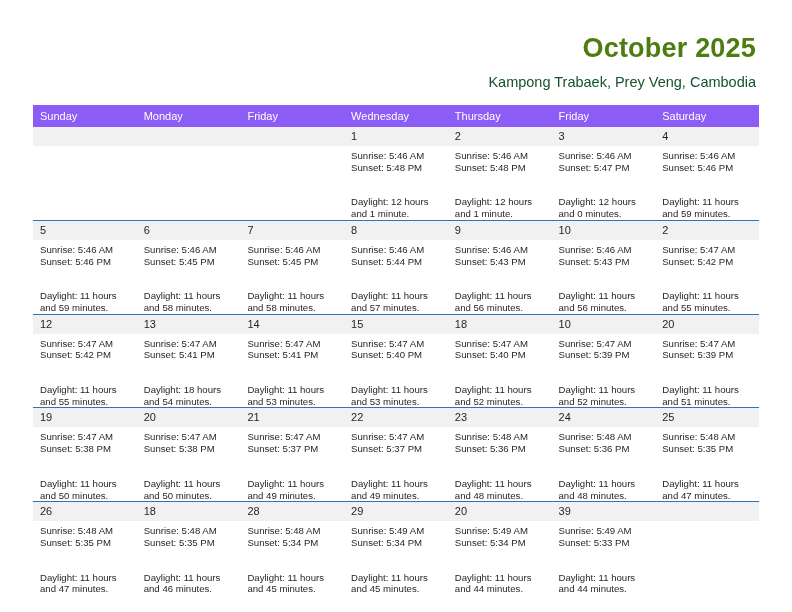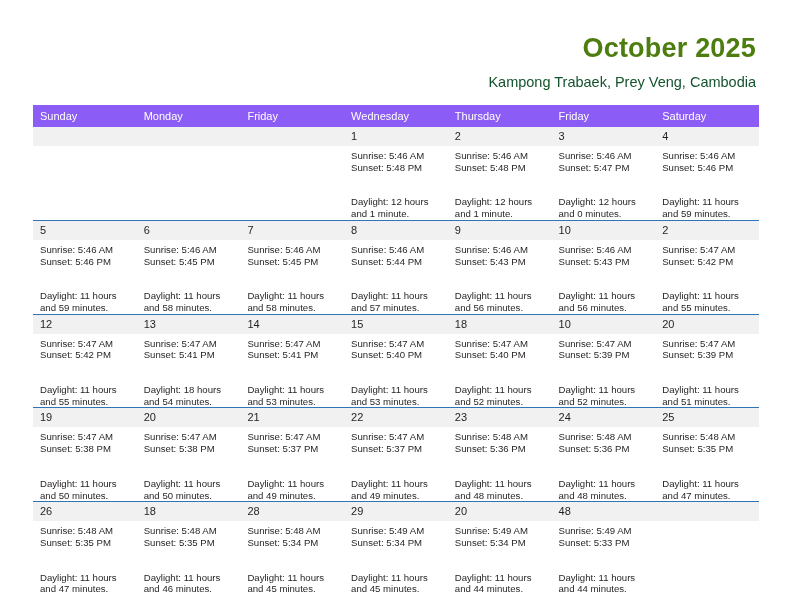--- a/index.html
+++ b/index.html
@@ -502,21 +502,21 @@
               <div class="daynum-band">20</div>
               <div class="cell-body">
                 <div>Sunrise: 5:49 AM</div>
                 <div>Sunset: 5:34 PM</div>
                 <div class="daylight-line">Daylight: 11 hours and 44 minutes.</div>
               </div>
             </div>
           </td>
           <td>
             <div class="cell-inner">
-              <div class="daynum-band">48</div>
+              <div class="daynum-band">39</div>
               <div class="cell-body">
                 <div>Sunrise: 5:49 AM</div>
                 <div>Sunset: 5:33 PM</div>
                 <div class="daylight-line">Daylight: 11 hours and 44 minutes.</div>
               </div>
             </div>
           </td>
           <td>
             <div class="cell-inner">
               <div class="daynum-band empty"></div>

